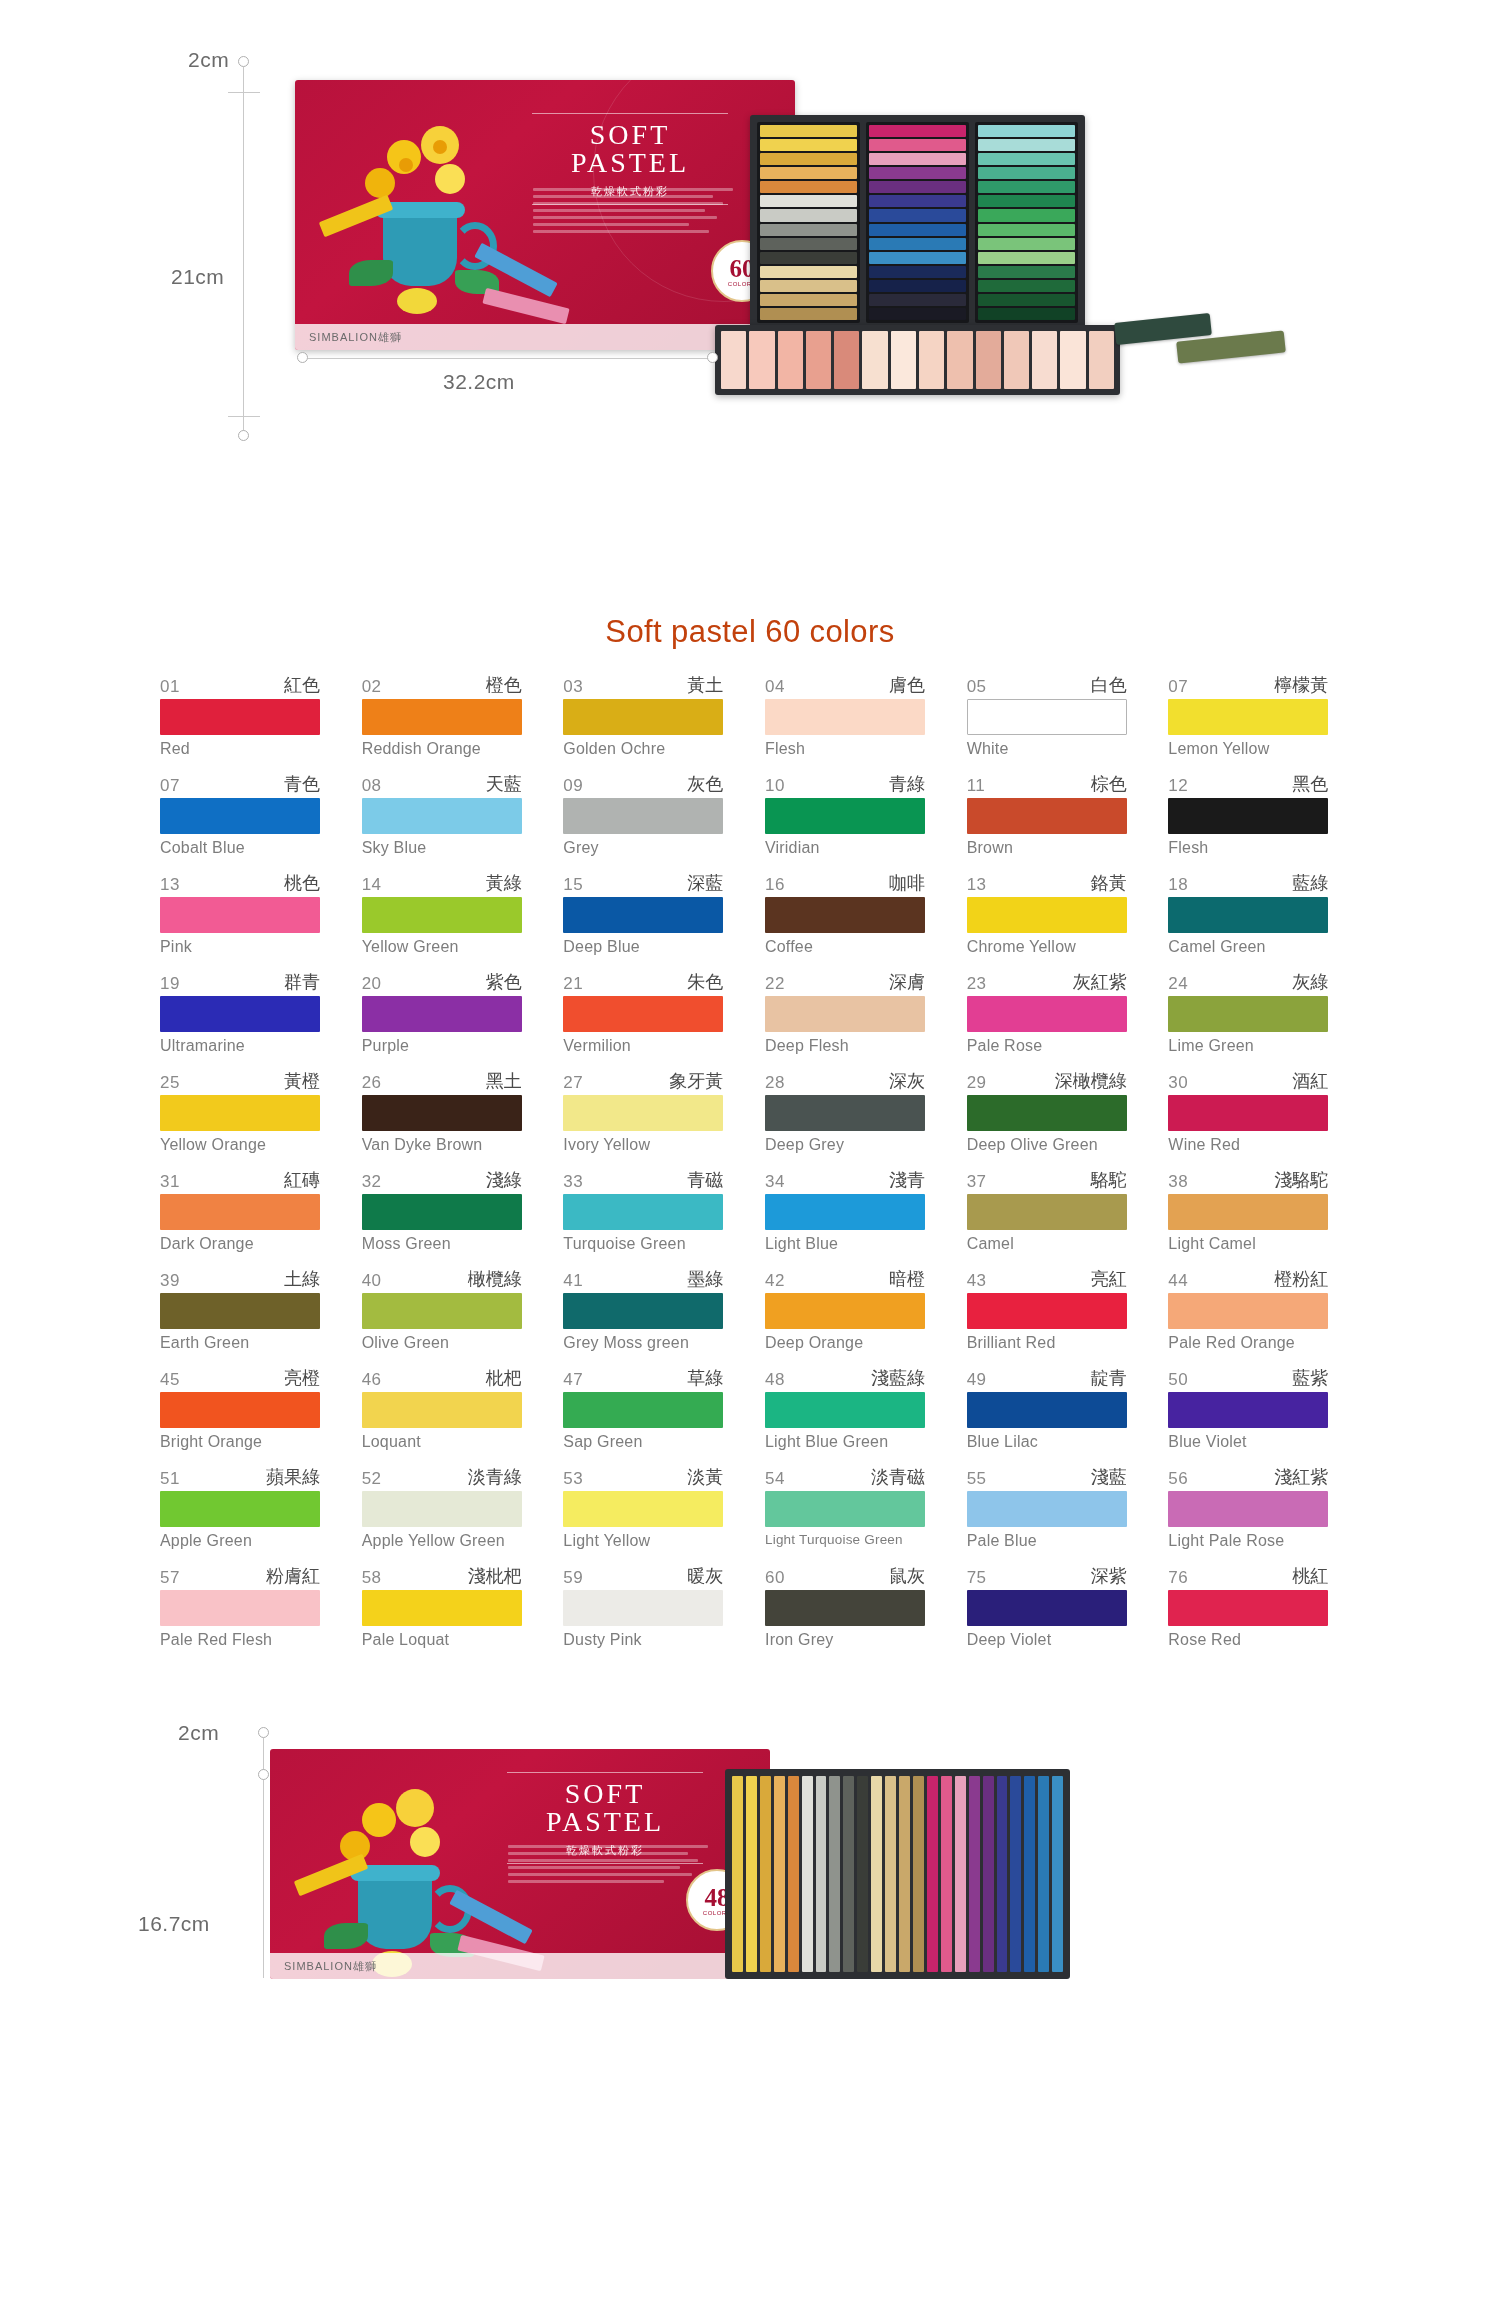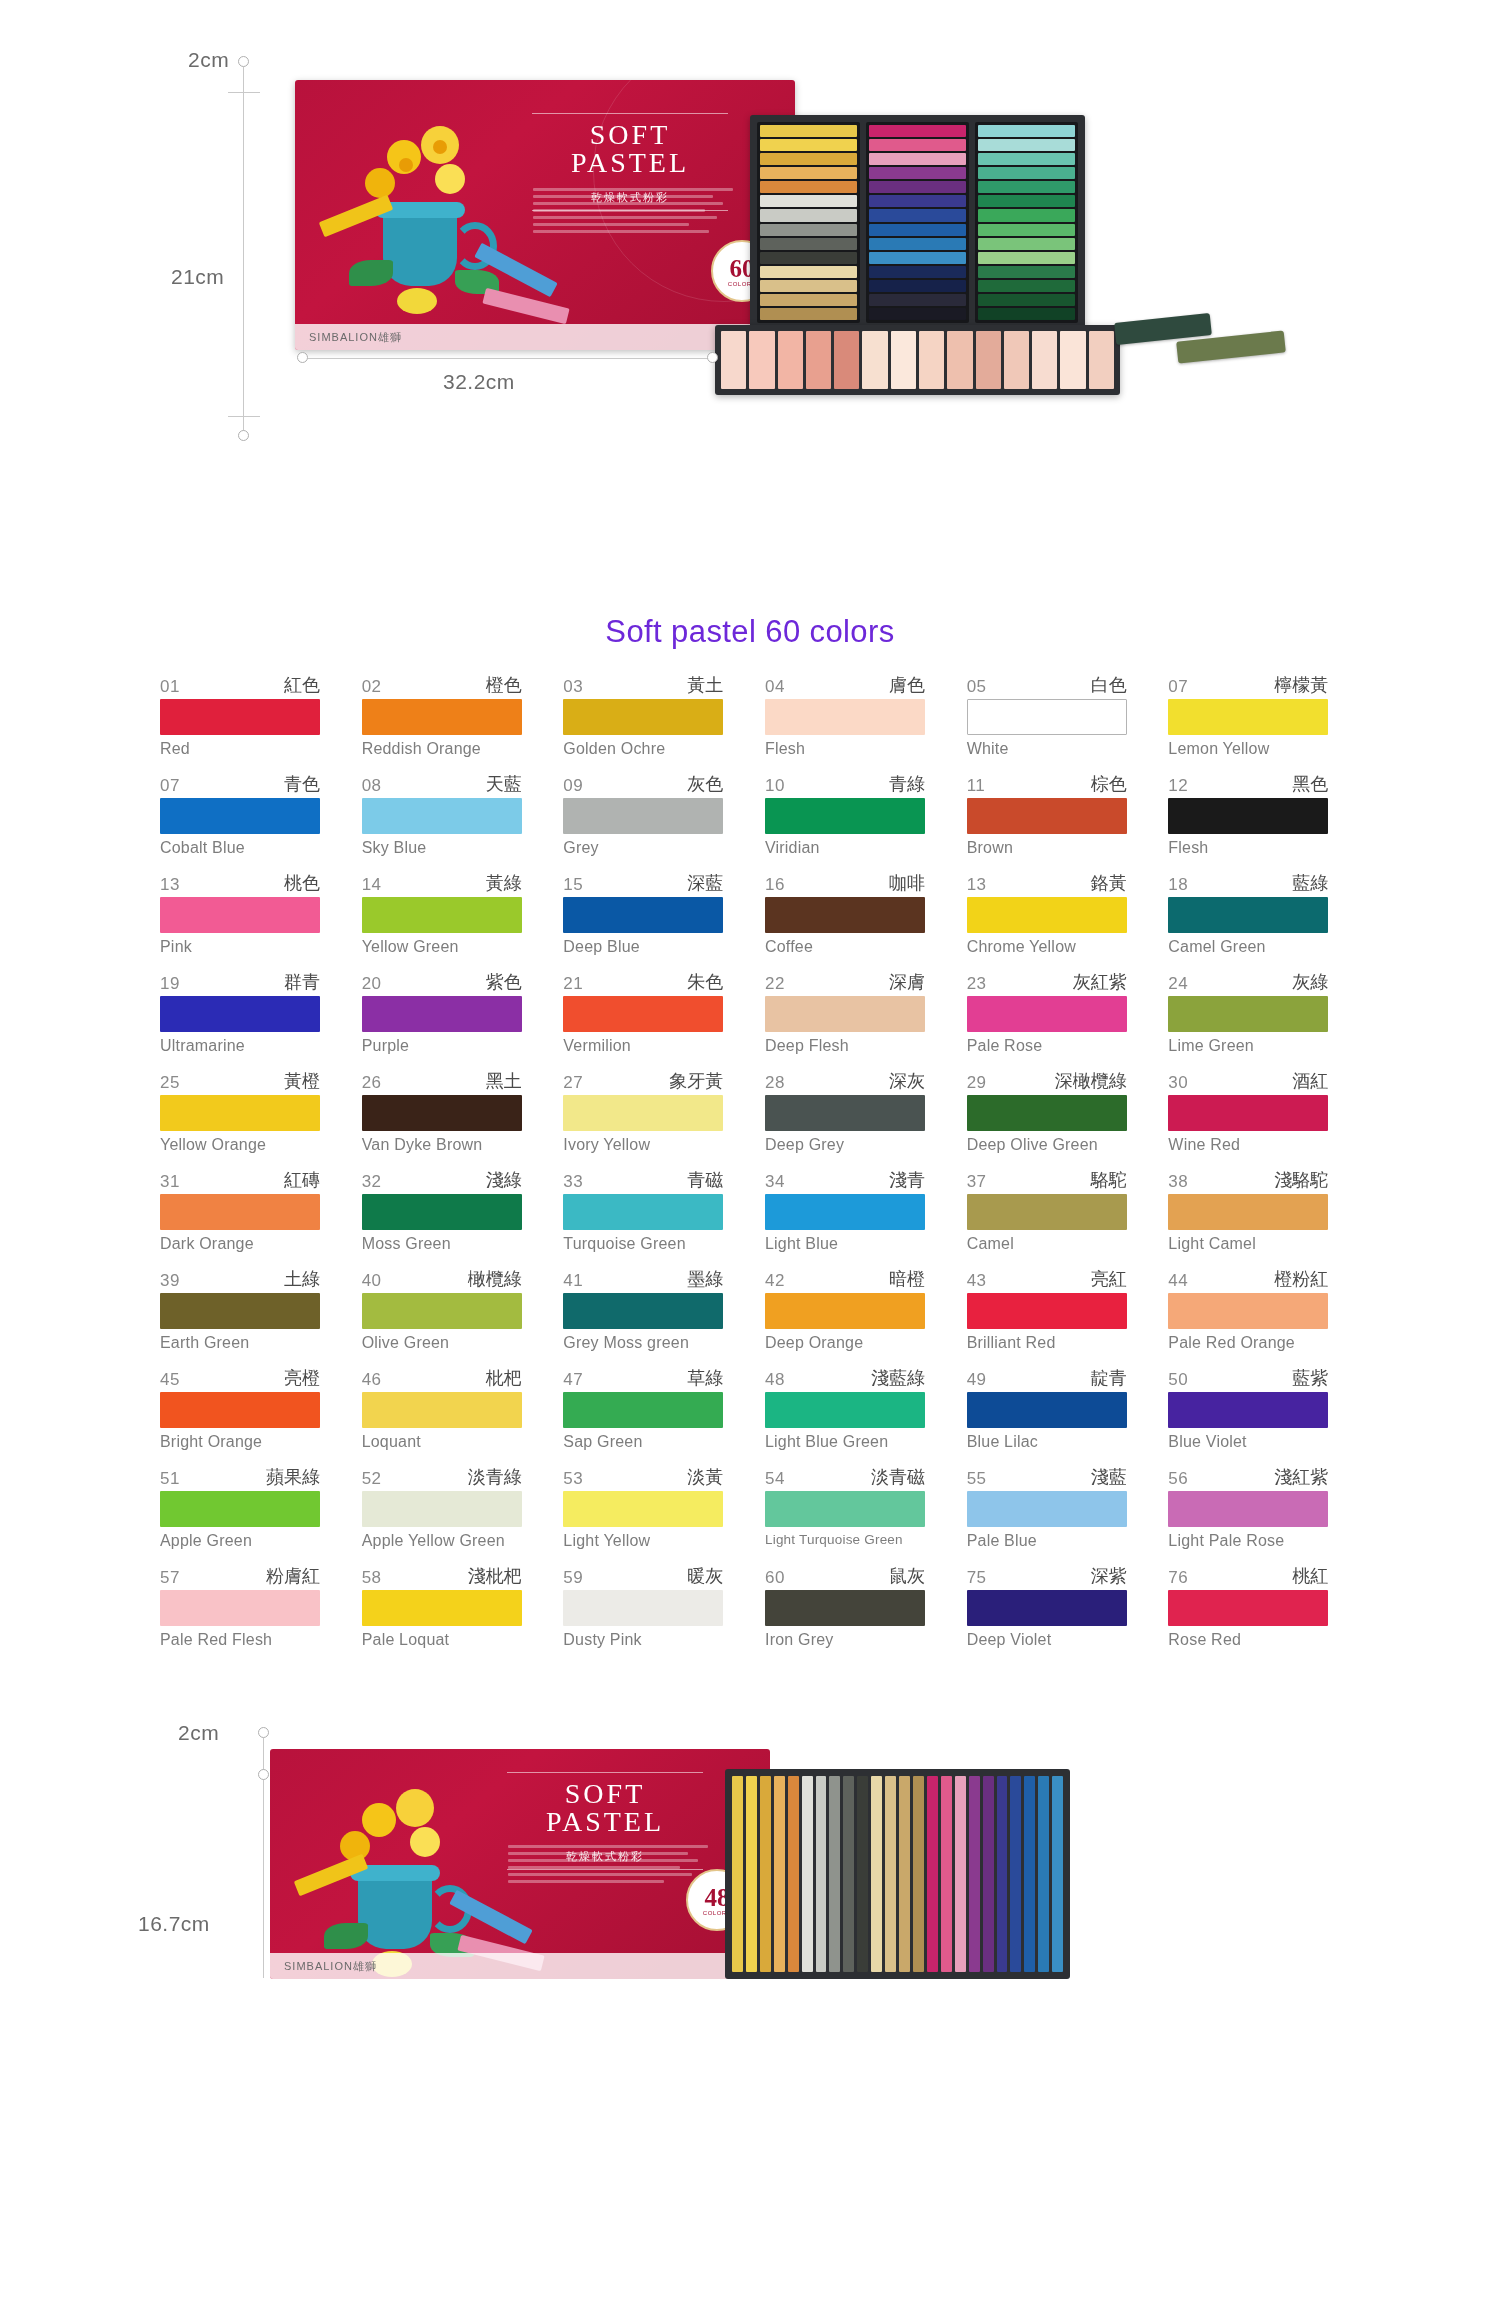--- a/index.html
+++ b/index.html
@@ -20,21 +20,21 @@
   
   .box-wrap{position:absolute;left:295px;top:80px;width:790px;height:270px;}
   .box-left{position:absolute;left:0;top:0;width:500px;height:270px;
     background:linear-gradient(140deg,#b8123c 0%,#c2143f 35%,#a50f33 100%);
     border-radius:3px;overflow:hidden;box-shadow:0 2px 7px rgba(0,0,0,.25);}
   .box-left:after{content:"";position:absolute;right:-60px;top:-40px;width:260px;height:260px;
     border:1px solid rgba(255,255,255,.12);border-radius:50%;}
   .brand-logo{position:absolute;left:215px;top:28px;width:240px;text-align:center;color:#fff;}
   .brand-logo .t1{font-family:"Liberation Serif","DejaVu Serif",serif;font-size:28px;letter-spacing:3px;}
   .brand-logo .t2{font-family:"Liberation Serif","DejaVu Serif",serif;font-size:28px;letter-spacing:3px;margin-top:-4px;}
-  .brand-logo .cn{font-size:11px;letter-spacing:2px;margin-top:11px;opacity:.93;}
+  .brand-logo .cn{font-size:11px;letter-spacing:2px;margin-top:5px;opacity:.93;}
   .brand-logo .rule{height:1px;background:rgba(255,255,255,.55);margin:5px 22px;}
   .brand-blurb{position:absolute;left:238px;top:108px;width:200px;}
   .brand-blurb i{display:block;height:3px;background:rgba(255,255,255,.34);margin-bottom:4px;border-radius:1px;}
   .badge60{position:absolute;right:22px;bottom:48px;width:58px;height:58px;border-radius:50%;
     background:#fff;color:#a50f33;display:flex;flex-direction:column;align-items:center;justify-content:center;
     border:2px solid #e3c58a;}
   .badge60 b{font-family:"Liberation Serif",serif;font-size:25px;line-height:1;}
   .badge60 s{font-size:6px;text-decoration:none;letter-spacing:.5px;}
   .footer-strip{position:absolute;left:0;bottom:0;width:100%;height:26px;background:rgba(255,255,255,.80);}
   .footer-strip span{color:#6a6a6a;font-size:11px;position:absolute;left:14px;top:6px;letter-spacing:1px;}
@@ -44,21 +44,21 @@
   .box-right{position:absolute;left:455px;top:35px;width:335px;height:215px;background:#2d2f33;
     border-radius:3px;padding:7px;box-sizing:border-box;display:flex;gap:6px;box-shadow:0 2px 7px rgba(0,0,0,.3);}
   .tray-col{flex:1;display:flex;flex-direction:column;gap:2px;background:#17181b;padding:3px;border-radius:2px;}
   .tray-col i{flex:1;border-radius:1px;display:block;}
   .box-bottom{position:absolute;left:420px;top:245px;width:405px;height:70px;background:#2d2f33;border-radius:3px;
     padding:6px;box-sizing:border-box;display:flex;gap:3px;box-shadow:0 2px 7px rgba(0,0,0,.3);}
   .box-bottom i{flex:1;border-radius:1px;}
   .loose-stick{position:absolute;border-radius:3px;transform:rotate(-6deg);box-shadow:0 1px 3px rgba(0,0,0,.3);}
 
   
-  .chart-title{text-align:center;font-size:31px;color:#6d28d9;margin:14px 0 26px;letter-spacing:.4px;}
+  .chart-title{text-align:center;font-size:31px;color:#c2410c;margin:14px 0 26px;letter-spacing:.4px;}
 
   
   .grid{width:1180px;margin:0 auto;display:grid;grid-template-columns:repeat(6,1fr);
     column-gap:30px;row-gap:17px;}
   .cell{width:160px;}
   .cell .hdr{display:flex;justify-content:space-between;align-items:flex-end;height:21px;margin-bottom:2px;}
   .cell .num{font-size:17px;color:#8a8a8a;letter-spacing:.5px;}
   .cell .cn{font-size:18px;color:#4a4a4a;font-family:"DejaVu Sans",sans-serif;}
   .cell .sw{height:36px;width:100%;border-radius:1px;}
   .cell .sw.outlined{border:1px solid #b4b4b4;box-sizing:border-box;}

